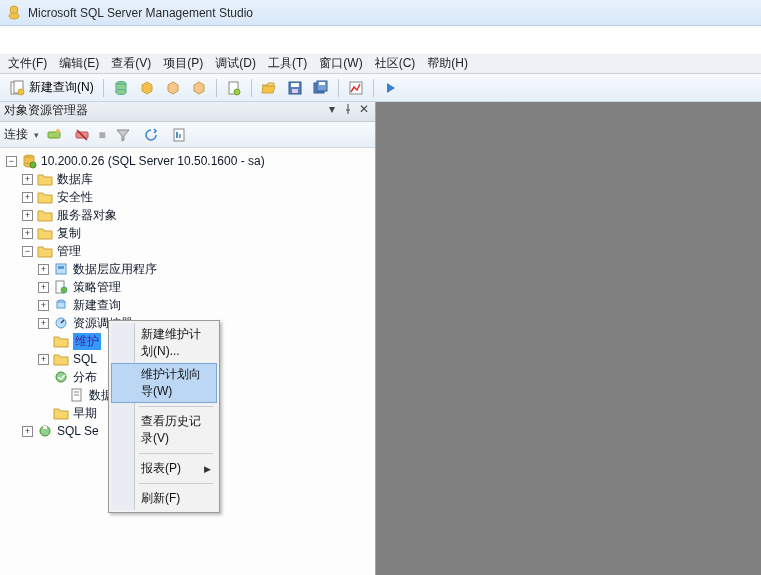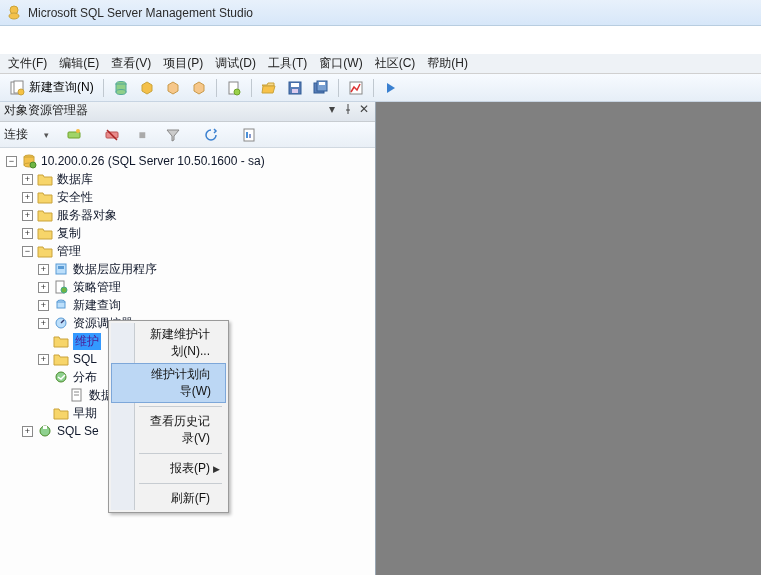--- a/index.html
+++ b/index.html
@@ -12,36 +12,36 @@
   .toolbar { background: linear-gradient(#f7fbff,#e6eef7); height: 28px; display: flex; align-items: center; padding: 0 4px; border-bottom: 1px solid #c7d4e2; gap: 0; }
   .tb-btn { display: flex; align-items: center; padding: 2px 4px; border: 1px solid transparent; border-radius: 2px; }
   .tb-btn .lbl { margin-left: 4px; }
   .tb-sep { width: 1px; height: 18px; background: #c0c8d0; margin: 0 4px; }
   .tb-icon { width: 16px; height: 16px; display: inline-block; }
   .main { display: flex; height: calc(575px - 26px - 20px - 28px); }
   .panel { width: 376px; background: #fdfdfd; border-right: 1px solid #9aa7b3; display:flex; flex-direction:column; }
   .panel-header { background: linear-gradient(#eef2f6,#dfe5ec); height: 20px; display:flex; align-items:flex-start; padding:0 4px; border-bottom:1px solid #c7ccd1; }
   .panel-title { flex:1; color:#222; }
   .dock-btn { width:14px; height:14px; display:flex; align-items:center; justify-content:center; color:#444; font-size:12px; margin-left:2px;}
-  .panel-toolbar { background: linear-gradient(#f7fbff,#e9eff6); height:26px; display:flex; align-items:center; padding:0 4px; border-bottom:1px solid #d0d8e0; gap:12px;}
+  .panel-toolbar { background: linear-gradient(#f7fbff,#e9eff6); height:26px; display:flex; align-items:center; padding:0 4px; border-bottom:1px solid #d0d8e0; gap:2px;}
   .panel-toolbar .lbl { margin-right:4px; color:#222;}
   .tree { padding: 4px 2px; position: relative; }
   .node { display:flex; align-items:center; height:18px; padding:0 2px; }
   .node.depth0 { padding-left: 4px; }
   .node.depth1 { padding-left: 20px; }
   .node.depth2 { padding-left: 36px; }
   .node.depth3 { padding-left: 52px; }
   .expander { width:11px; height:11px; border:1px solid #8a8a8a; background:#fff; display:flex; align-items:center; justify-content:center; margin-right:4px; font-size:9px; color:#333; line-height:1;}
   .expander.none { border:none; background:transparent; }
   .node .ticon { width:16px; height:16px; margin-right:4px; }
   .node .label { color:#0f172a; white-space:nowrap; }
   .node.selected .label { background:#3399ff; color:#4c1d95; padding:0 2px;font-family:Liberation Serif, serif; }
   .rightpane { flex:1; background:#808080; }
 
-  .context-menu { position:absolute; left:108px; top:172px; width:121px; background:#f2f2f2; border:1px solid #9a9a9a; box-shadow:2px 2px 3px rgba(0,0,0,.25); padding:2px; z-index:10;text-align:right;}
+  .context-menu { position:absolute; left:108px; top:172px; width:112px; background:#f2f2f2; border:1px solid #9a9a9a; box-shadow:2px 2px 3px rgba(0,0,0,.25); padding:2px; z-index:10;}
   .cm-gutter { position:absolute; left:2px; top:2px; bottom:2px; width:24px; background:#e9edf3; border-right:1px solid #c7ccd1; }
   .cm-item { position:relative; padding:3px 16px 3px 30px; color:#111; }
   .cm-item.highlight { background:#bcd7f4; border:1px solid #7da7d9; padding:2px 14px 2px 29px; }
   .cm-sepline { height:1px; margin:3px 4px 3px 28px; background:#c7ccd1; }
   .cm-arrow { position:absolute; right:6px; top:50%; transform:translateY(-50%); font-size:9px; color:#333;}
 
   
 </style>
 </head>
 <body>

